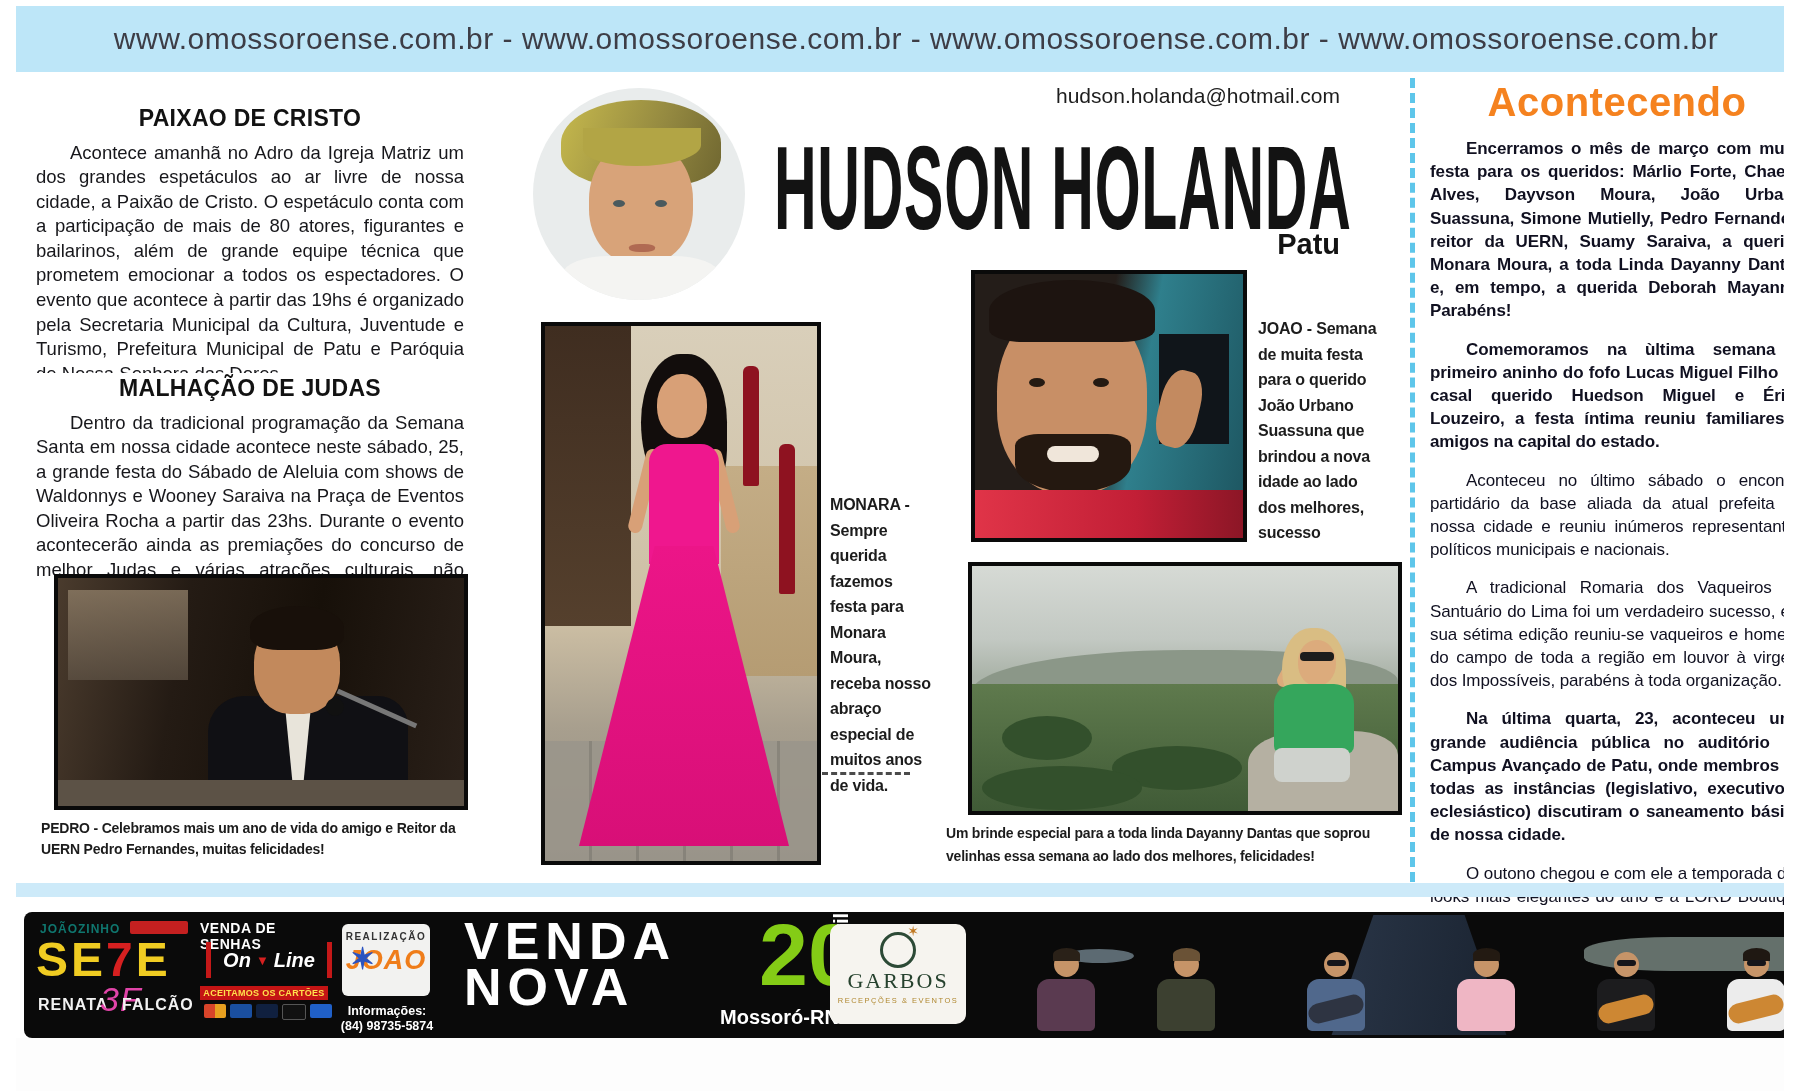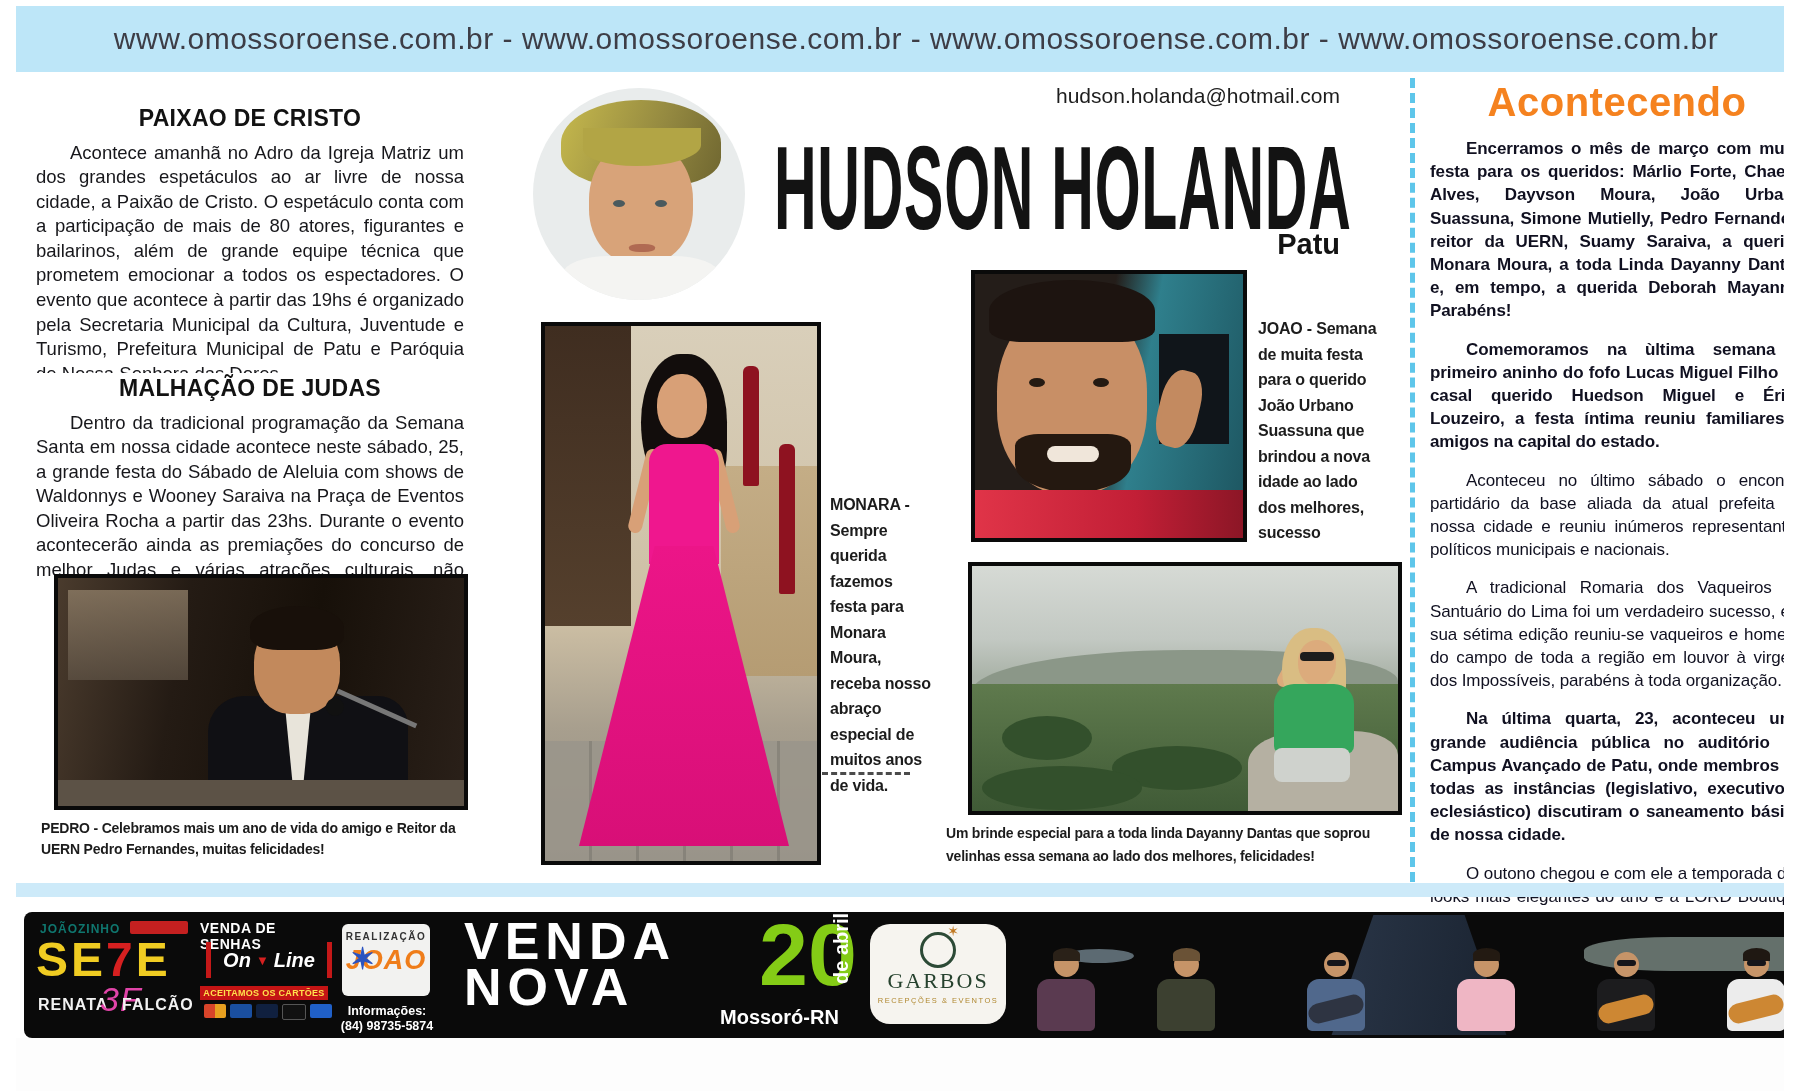--- a/index.html
+++ b/index.html
@@ -199,22 +199,22 @@
   .f-info { position:absolute; left:308px; top:92px; width:110px; color:#fff;
     font-weight:700; font-size:12.5px; line-height:15px; text-align:center; }
 
   .f-roupa { position:absolute; left:440px; top:6px; color:#fff; font-weight:800;
     font-size:52px; line-height:46px; letter-spacing:6px; }
   .f-20 { position:absolute; left:700px; top:-8px; color:#84cc16; font-weight:800; font-size:88px;margin-left:35px; }
   .f-abril { position:absolute; left:806px; top:10px; color:#fff; font-weight:700; font-size:20px;
     transform:rotate(-90deg) translateX(-62px); transform-origin:0 0; white-space:nowrap; }
   .f-mossoro { position:absolute; left:696px; top:94px; color:#fff; font-weight:700; font-size:20px; }
 
-  .f-garbos { position:absolute; left:846px; top:12px; width:136px; height:100px;
-    background:#f6f4ef; border-radius:20px; text-align:center; overflow:hidden; }
+  .f-garbos { position:absolute; left:806px; top:12px; width:136px; height:100px;
+    background:#f6f4ef; border-radius:10px; text-align:center; overflow:hidden; }
   .g-logo { width:30px; height:30px; margin:8px auto 0; border:3px solid #2c4a36;
     border-radius:50%; position:relative; }
   .g-logo::after { content:"✶"; position:absolute; right:-6px; top:-12px; color:#c07820; font-size:14px; }
   .g-name { font-family:"Liberation Serif", serif; font-size:22px; color:#26422e; letter-spacing:2px; }
   .g-sub { font-size:7.5px; color:#b08830; letter-spacing:1.5px; margin-top:2px; }
 
   .band { position:absolute; left:1000px; top:3px; width:780px; height:120px; overflow:hidden;
     border-radius:0 6px 6px 0;
     background:linear-gradient(#95a1ab 0%,#b4bdc3 38%,#47617a 48%,#3c5068 78%,#20replace 0),
                linear-gradient(#95a1ab 0%,#b4bdc3 38%,#47617a 48%,#3a4e66 80%,#1d2733 100%); }

